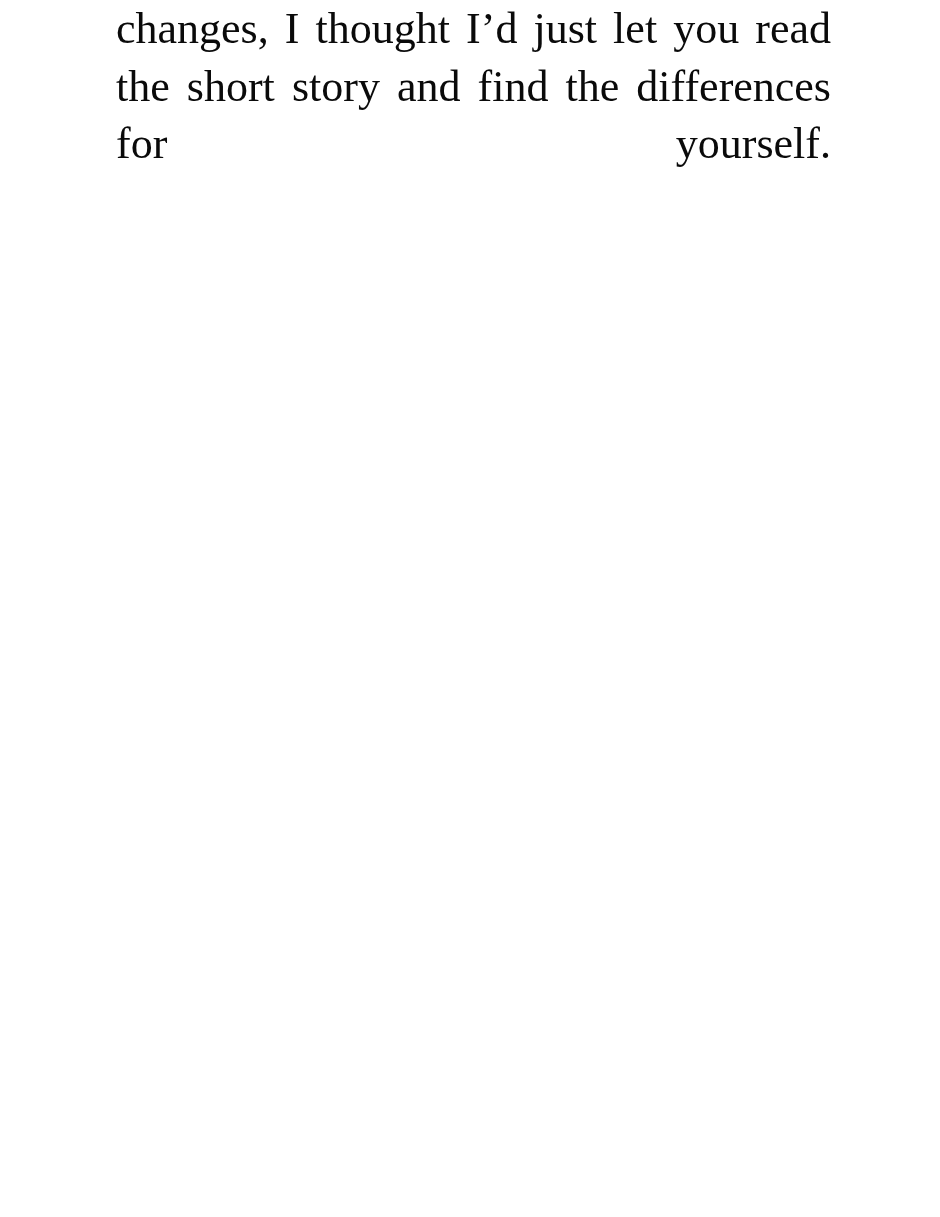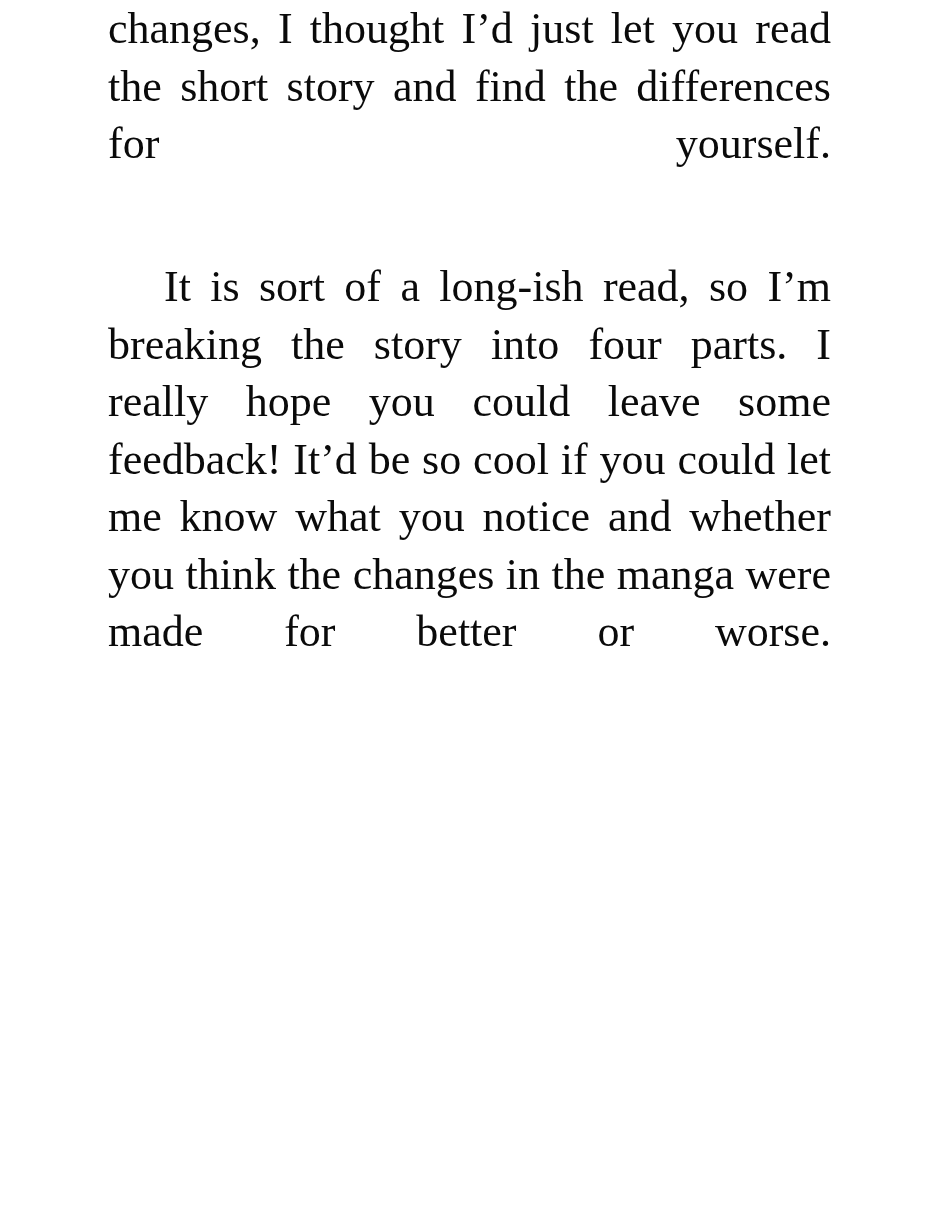--- a/index.html
+++ b/index.html
@@ -21,21 +21,21 @@
     background: #ffffff;
     box-sizing: border-box;
   }
   .text-column {
     position: absolute;
     left: 108px;
     top: 0px;
     width: 723px;
   }
   p.para {
-    margin: 0 0 0 0;
+    margin: 0 0 0 8px;
     font-size: 44px;
     line-height: 57.5px;
     text-align: justify;
     text-justify: inter-word;
     hyphens: none;
     color: #0a0a0a;
   }
   p.para.cont {
     text-indent: 0;
   }
@@ -51,15 +51,14 @@
     display: inline-block;
     width: 100%;
   }
 </style>
 </head>
 <body>
 
 <div class="page">
   <div class="text-column">
     <p class="para cont">changes, I thought I’d just let you read the short story and find the differences for yourself.</p>
-    <p class="para indent gap">It is sort of a long-ish read, so I’m breaking the story into four parts. I really hope you could leave some feedback! It’d be so cool if you could let me know what you notice and whether you think the changes in the manga were made for better or worse.</p>
   </div>
 </div>
 
 </body></html>

